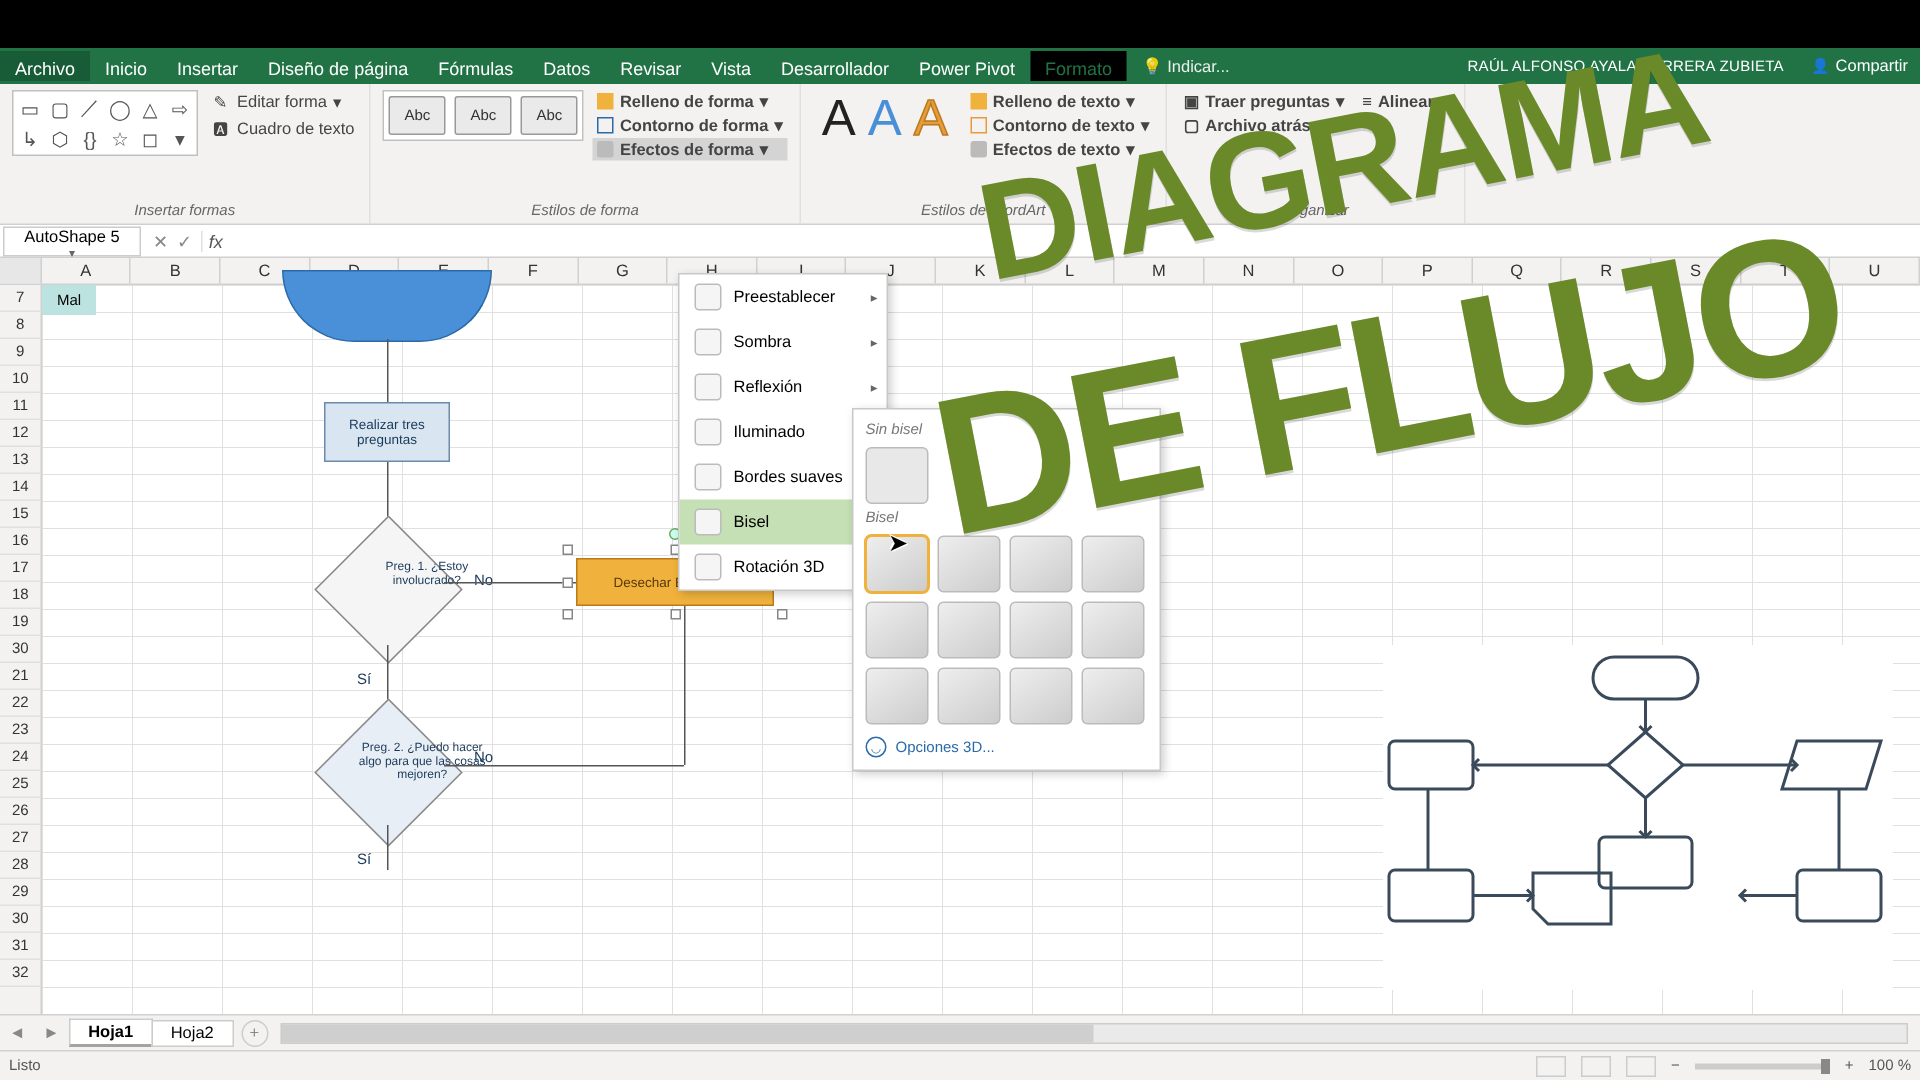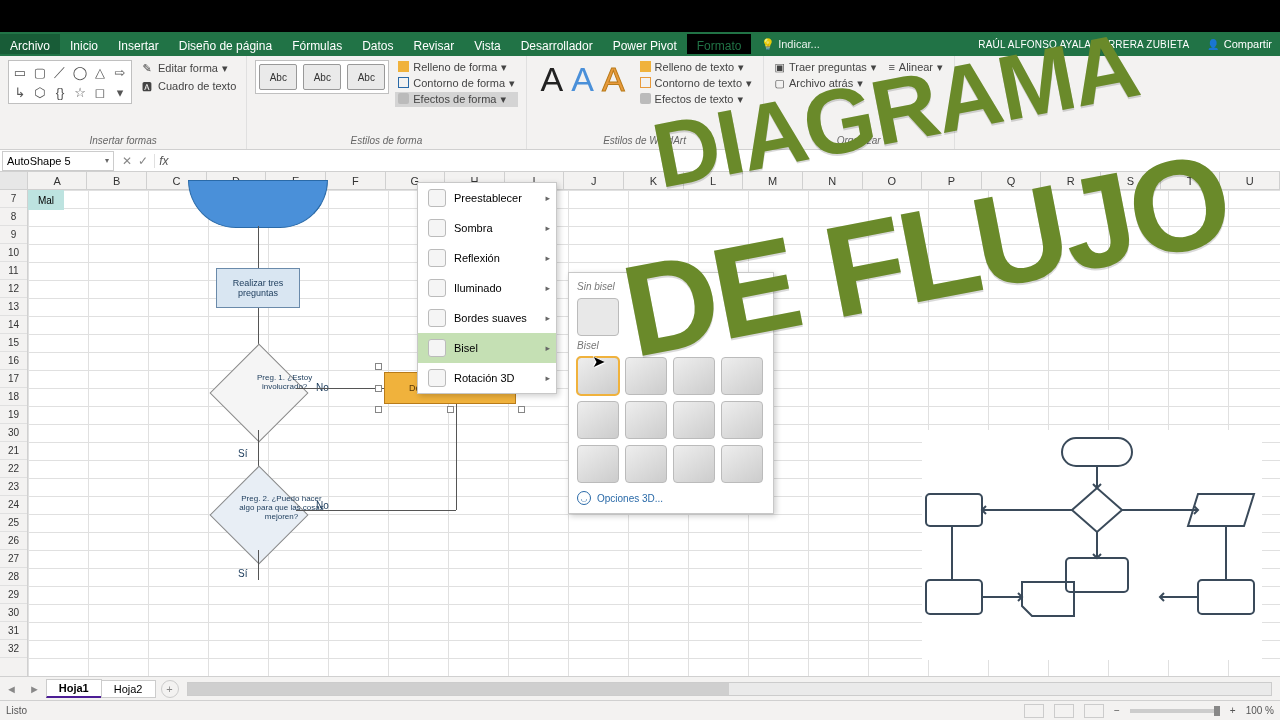--- a/index.html
+++ b/index.html
@@ -32,26 +32,26 @@
 .mini-stack .row { display: flex; align-items: center; gap: 4px; padding: 1px 2px; cursor: pointer; }
 .mini-stack .ico { width: 14px; height: 14px; display: inline-flex; align-items: center; justify-content: center; font-size: 11px; }
 
 .style-gallery { display: flex; gap: 6px; border: 1px solid #c0c0c0; background: #fff; padding: 3px; }
 .style-gallery .sample { width: 38px; height: 26px; border: 1px solid #999; background: #eaeaea; display: flex; align-items: center; justify-content: center; font-size: 10px; color: #333; border-radius: 2px; }
 
 .wa-gallery { display: flex; gap: 8px; align-items: center; padding: 0 6px; }
 .wa-gallery .A { font-size: 34px; font-weight: 400; }
 
 .stack-btns { display: flex; flex-direction: column; gap: 1px; font-size: 11px; color: #444; }
-.stack-btns .btn { display: flex; align-items: flex-start; gap: 4px; padding: 1px 3px; cursor: pointer; white-space: nowrap; }
+.stack-btns .btn { display: flex; align-items: center; gap: 4px; padding: 1px 3px; cursor: pointer; white-space: nowrap; font-weight: bold; }
 .stack-btns .btn .sw { width: 11px; height: 11px; display: inline-block; }
 
 
 .formulabar { height: 22px; border-bottom: 1px solid #d0d0d0; display: flex; align-items: center; background: #fff; }
-.namebox { width: 112px; height: 20px; border: 1px solid #ccc; margin: 0 2px; font-size: 11px; padding: 0 4px; display: flex; align-items: center; justify-content: space-between; }
+.namebox { width: 92px; height: 20px; border: 1px solid #ccc; margin: 0 2px; font-size: 11px; padding: 0 4px; display: flex; align-items: center; justify-content: space-between; flex-direction: column; }
 .namebox .dd { font-size: 8px; color: #666; }
 .fx-btns { display: flex; gap: 6px; padding: 0 6px; color: #888; font-size: 12px; border-right: 1px solid #e0e0e0; }
 .fx { padding: 0 4px; font-style: italic; font-size: 12px; color: #555; }
 
 
 .sheet-area { position: relative; height: calc(100% - 24px - 94px - 22px - 24px - 20px); background: #fff; overflow: hidden; }
 .col-headers { display: flex; height: 18px; background: #f3f2f1; border-bottom: 1px solid #d0d0d0; font-size: 11px; color: #333; }
 .col-headers .rh { width: 28px; border-right: 1px solid #d0d0d0; background: #e7e7e7; }
 .col-headers .ch { width: 60px; text-align: center; border-right: 1px solid #d0d0d0; line-height: 18px; }
 
@@ -82,42 +82,42 @@
 .connector { position: absolute; background: #555; }
 .v1 { left: 230px; top: 36px; width: 1px; height: 42px; }
 .v2 { left: 230px; top: 118px; width: 1px; height: 56px; }
 .v3 { left: 230px; top: 240px; width: 1px; height: 56px; }
 .v4 { left: 230px; top: 360px; width: 1px; height: 30px; }
 .h1 { left: 268px; top: 198px; width: 88px; height: 1px; }
 .h2 { left: 268px; top: 320px; width: 160px; height: 1px; }
 .vh2 { left: 428px; top: 214px; width: 1px; height: 106px; }
 
 
-.dropdown { position: absolute; left: 417px; top: 150px; width: 140px; background: #fff; border: 1px solid #c8c8c8; box-shadow: 2px 2px 6px rgba(0,0,0,.2); font-size: 11px; z-index: 30; }
+.dropdown { position: absolute; left: 452px; top: 150px; width: 140px; background: #fff; border: 1px solid #c8c8c8; box-shadow: 2px 2px 6px rgba(0,0,0,.2); font-size: 11px; z-index: 30; }
 .dropdown .item { display: flex; align-items: center; gap: 8px; padding: 6px 10px; cursor: pointer; position: relative; }
 .dropdown .item.hot { background: #c5e0b4; }
 .dropdown .item .sq { width: 18px; height: 18px; border: 1px solid #bbb; border-radius: 3px; background: #f5f5f5; }
 .dropdown .item .arr { position: absolute; right: 6px; font-size: 9px; color: #666; }
 
 .bevel-fly { position: absolute; left: 568px; top: 240px; width: 206px; background: #fff; border: 1px solid #c8c8c8; box-shadow: 2px 2px 6px rgba(0,0,0,.2); padding: 6px; z-index: 31; font-size: 10px; }
 .bevel-fly .sect { color: #777; padding: 2px 2px 4px; font-style: italic; }
 .bevel-fly .grid4 { display: grid; grid-template-columns: repeat(4, 42px); gap: 6px; padding: 2px; }
 .bevel-fly .bopt { width: 42px; height: 38px; background: linear-gradient(145deg,#eee,#ccc); border: 1px solid #bbb; border-radius: 4px; cursor: pointer; }
 .bevel-fly .bopt.nobev { background: #e8e8e8; width: 42px; height: 38px; }
 .bevel-fly .bopt.hov { outline: 2px solid #f0b23c; outline-offset: -1px; }
 .bevel-fly .opt3d { padding: 6px 2px 2px; display: flex; align-items: center; gap: 6px; color: #2a6aa8; cursor: pointer; }
 .bevel-fly .opt3d .ico { width: 14px; height: 14px; border: 1px solid #2a6aa8; border-radius: 50%; display: flex; align-items: center; justify-content: center; font-size: 8px; }
 
 .cursor { position: absolute; left: 592px; top: 320px; font-size: 16px; z-index: 40; pointer-events: none; color:#000; text-shadow: -1px -1px 0 #fff, 1px 1px 0 #fff; }
 
 
 .sheettabs { height: 24px; background: #f3f2f1; border-top: 1px solid #d0d0d0; display: flex; align-items: center; font-size: 11px; }
 .sheettabs .navbtn { padding: 0 6px; color: #888; cursor: pointer; }
 .sheettabs .stab { padding: 2px 12px; border: 1px solid #ccc; background: #fff; margin-right: -1px; cursor: pointer; }
-.sheettabs .stab.active { border-bottom: 2px solid #4c1d95; font-weight: 600; }
+.sheettabs .stab.active { border-bottom: 2px solid #a3a3a3; font-weight: 600; }
 .sheettabs .addtab { width: 18px; height: 18px; border: 1px solid #ccc; border-radius: 50%; margin-left: 6px; display: flex; align-items: center; justify-content: center; cursor: pointer; color: #888; }
 .sheettabs .hscroll { flex: 1; margin: 0 8px; height: 14px; background: #eaeaea; border: 1px solid #ccc; position: relative; }
 .sheettabs .hscroll .thumb { position: absolute; left: 0; top: 0; bottom: 0; width: 50%; background: #cfcfcf; }
 
 
 .statusbar { height: 20px; background: #f3f2f1; border-top: 1px solid #d0d0d0; display: flex; align-items: center; font-size: 10px; color: #555; padding: 0 6px; gap: 10px; }
 .statusbar .spacer { flex: 1; }
 .statusbar .viewbtn { width: 20px; height: 14px; border: 1px solid #ccc; cursor: pointer; }
 .statusbar .zoomslider { width: 90px; height: 4px; background: #ccc; position: relative; }
 .statusbar .zoomslider .zh { position: absolute; right: 0; top: -3px; width: 6px; height: 10px; background: #888; }

